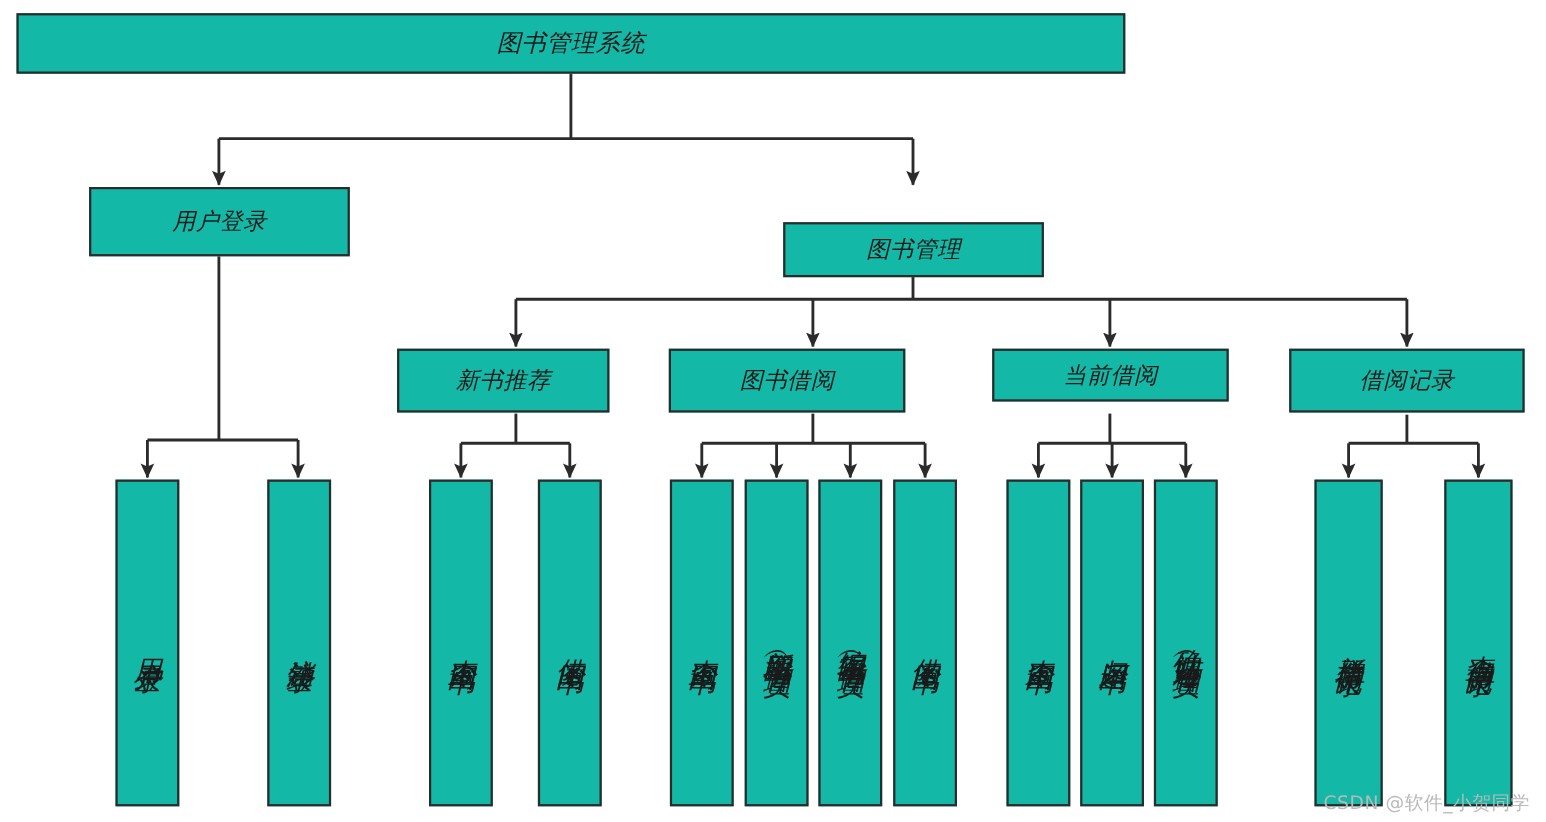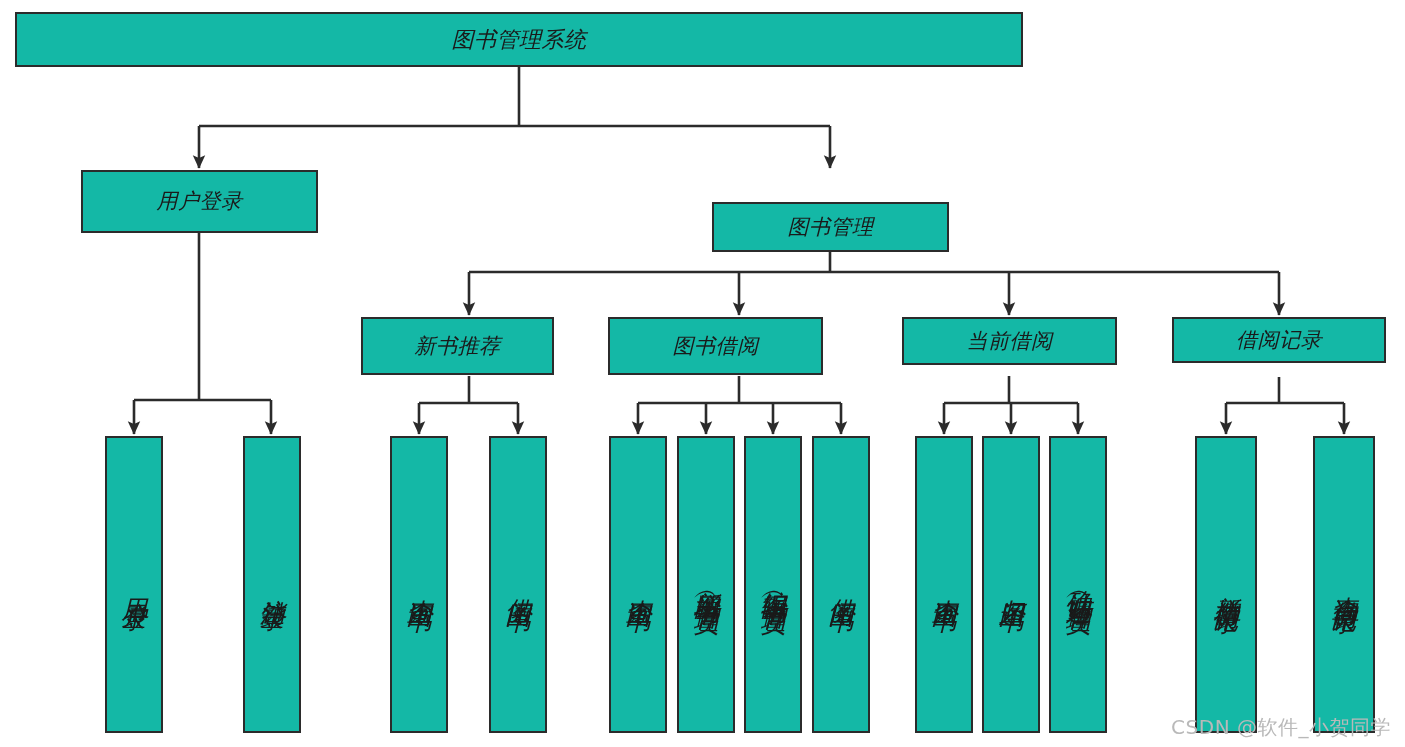--- a/index.html
+++ b/index.html
@@ -57,21 +57,21 @@
     text-orientation: upright;
     font-size: 25px;
     line-height: 1.0;
     letter-spacing: 3px;
     white-space: nowrap;
   }
   #watermark {
     position: absolute;
     right: 14px;
     bottom: 6px;
-    font-size: 20px;
+    font-size: 17px;
     color: #b9b9b9;
     letter-spacing: 0.5px;
     white-space: nowrap;
     user-select: none;
   }
 </style>
 </head>
 <body>
 
 <div id="canvas">
@@ -139,21 +139,21 @@
 
   <div class="node horiz" style="left:361px; top:317px; width:193px; height:58px;">
     <span class="lbl">新书推荐</span>
   </div>
   <div class="node horiz" style="left:608px; top:317px; width:215px; height:58px;">
     <span class="lbl">图书借阅</span>
   </div>
   <div class="node horiz" style="left:902px; top:317px; width:215px; height:48px;">
     <span class="lbl">当前借阅</span>
   </div>
-  <div class="node horiz" style="left:1172px; top:317px; width:214px; height:46px;">
+  <div class="node horiz" style="left:1172px; top:317px; width:214px; height:58px;">
     <span class="lbl">借阅记录</span>
   </div>
 
   <div class="node vert" style="left:105px; top:436px; width:58px; height:297px;">
     <span class="lbl">用户登录</span>
   </div>
   <div class="node vert" style="left:243px; top:436px; width:58px; height:297px;">
     <span class="lbl">注销登录</span>
   </div>
 

